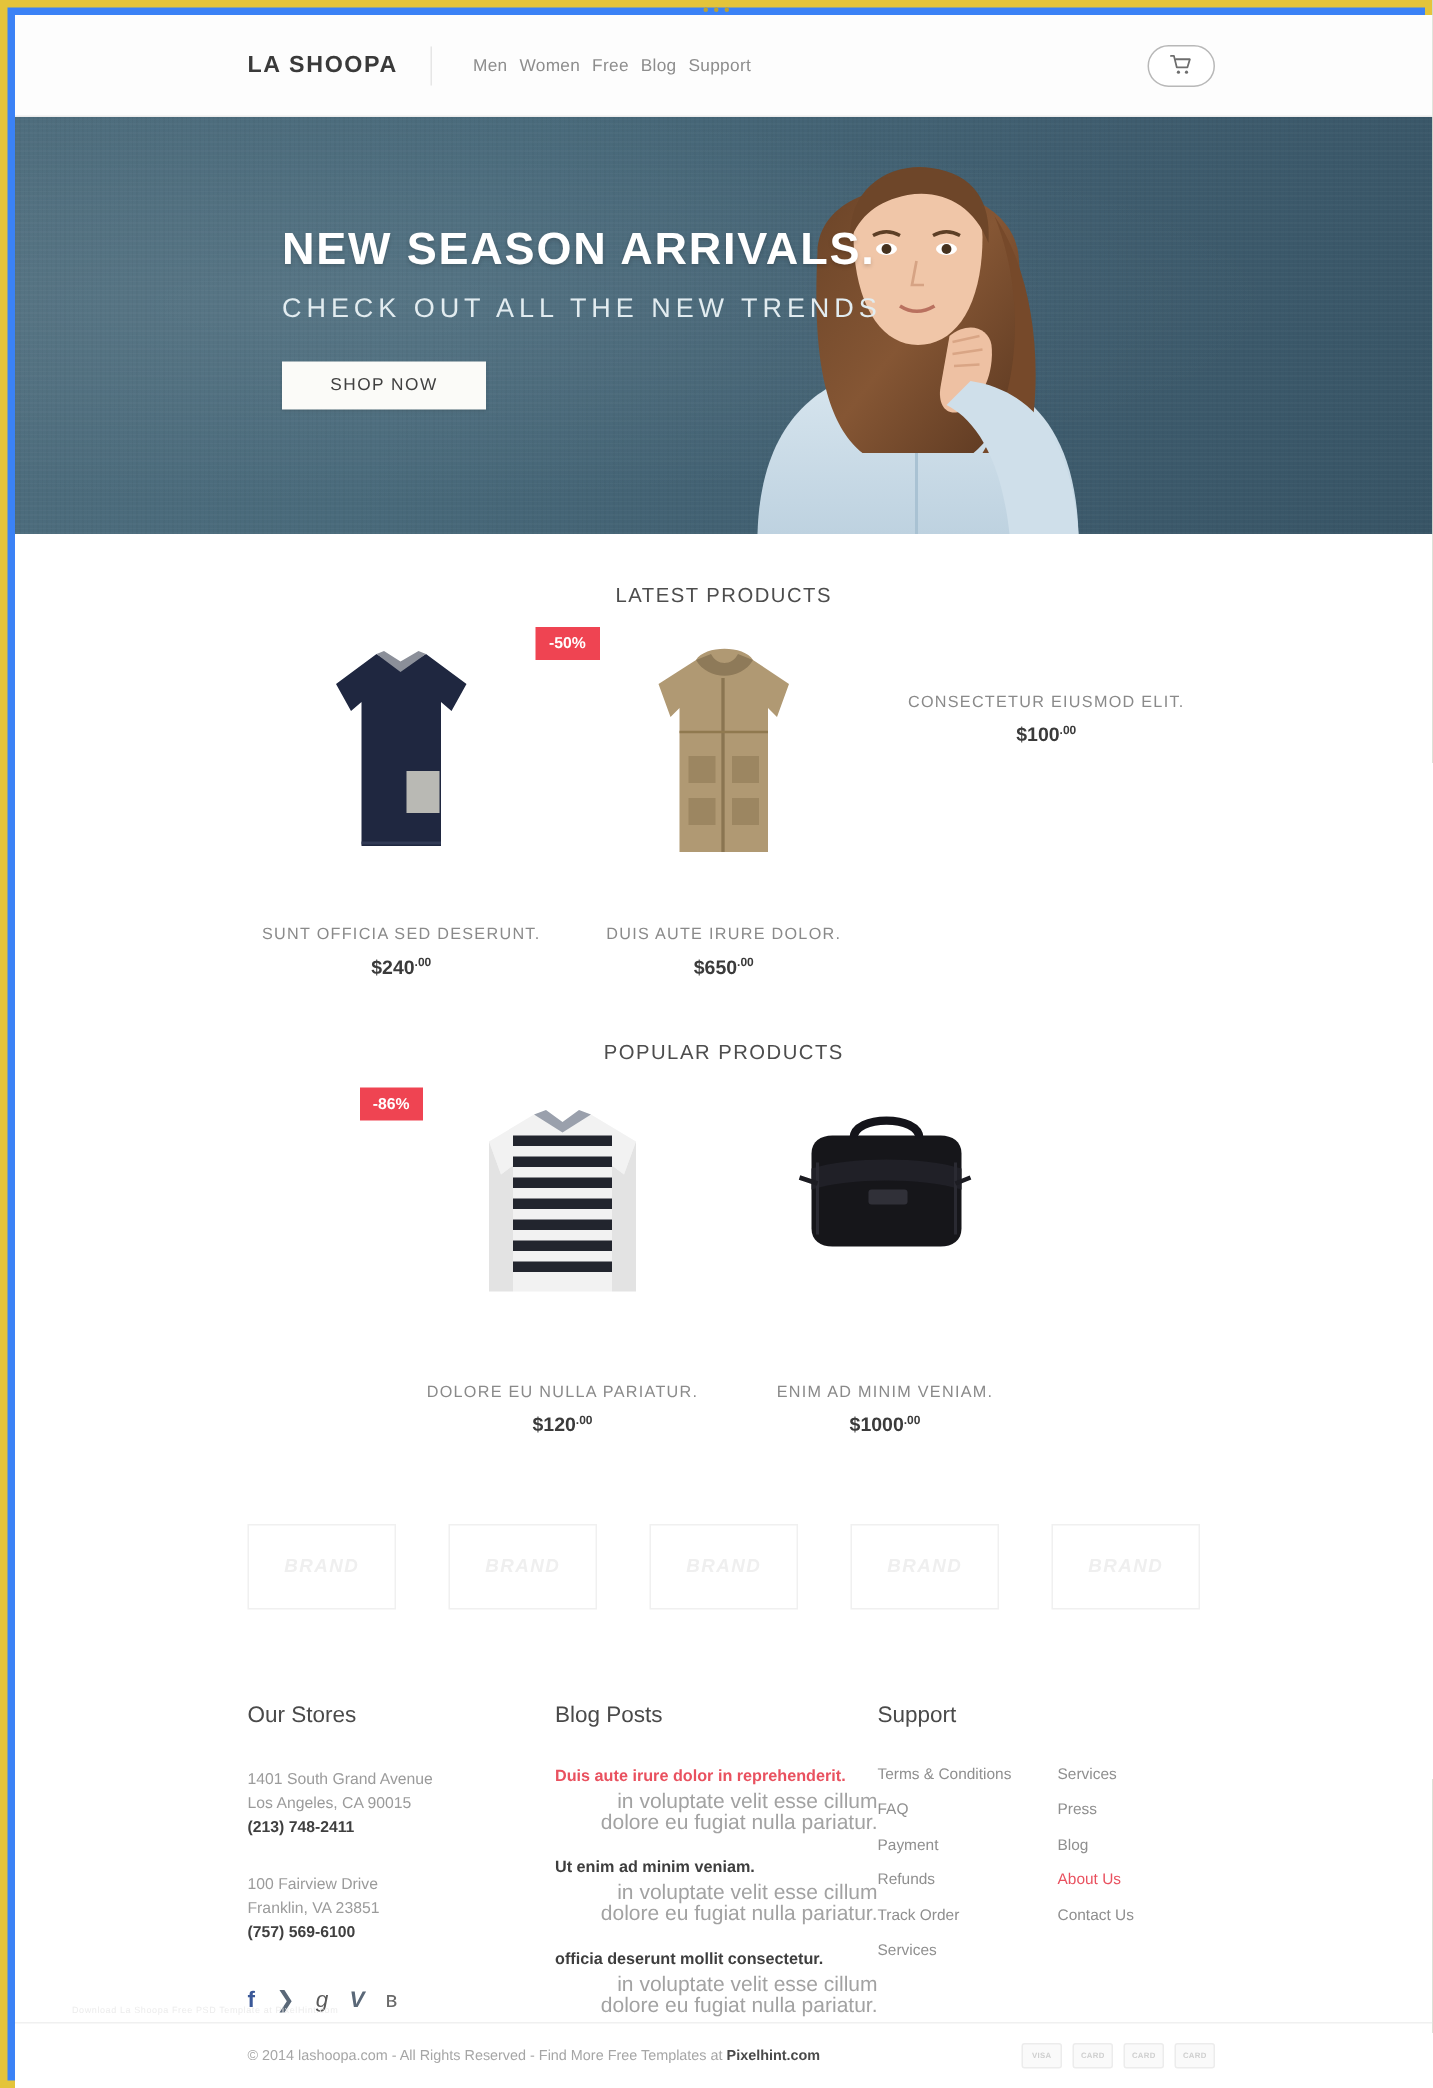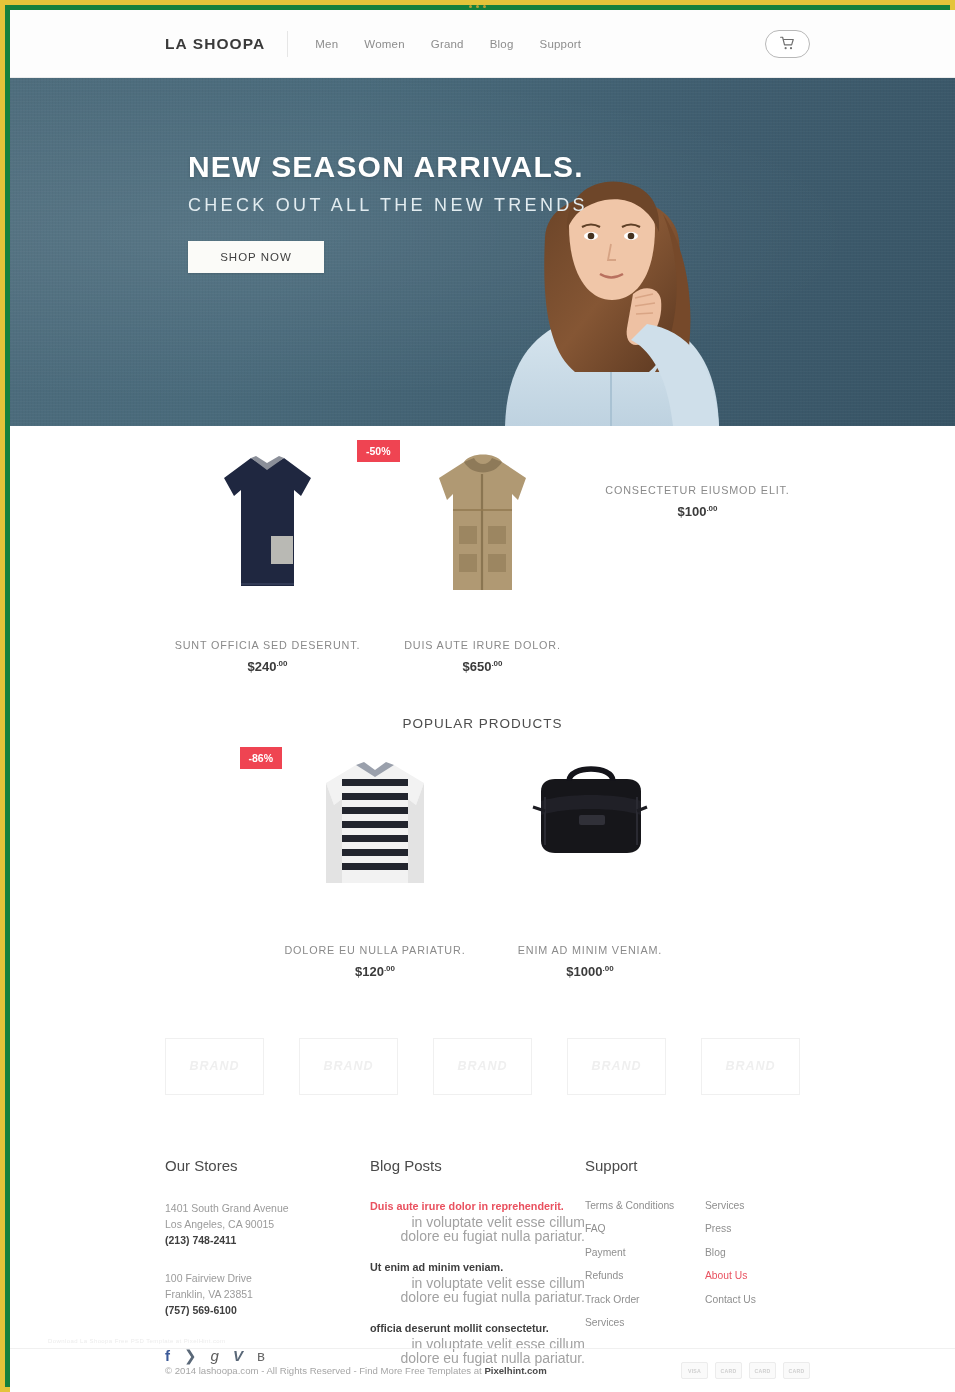--- a/index.html
+++ b/index.html
@@ -7,55 +7,55 @@
     width:955px; height:1392px;
     font-family:"Liberation Sans", sans-serif;
     background:#ffffff;
     overflow:hidden;
     position:relative;
   }
   
   .frame {
     position:absolute; inset:0;
     border:5px solid #e4c43a;
-    background:#15803d;
+    background:#3b82f6;
   }
   .frame-dots {
     position:absolute; top:-4px; left:0; width:100%;
     height:10px; display:flex; justify-content:center; align-items:center; gap:4px;
     z-index:40;
   }
   .frame-dots i { width:3px; height:3px; border-radius:50%; background:#b9a033; display:block; }
 
   .page { position:absolute; left:5px; top:5px; width:945px; height:1382px; background:#fff; overflow:hidden; }
 
   
   .header {
     height:68px; background:#fdfdfd; display:flex; align-items:center;
     border-bottom:1px solid #ececec; position:relative;
   }
   .logo {
     margin-left:155px; font-size:15.5px; font-weight:bold; letter-spacing:1.1px;
     color:#3a3a3a;
   }
   .logo-divider { width:1px; height:26px; background:#e6e6e6; margin-left:22px; }
-  .nav { display:flex; align-items:center; margin-left:27px; gap:26px; }
+  .nav { display:flex; align-items:center; margin-left:27px; gap:8px; }
   .nav a {
     font-size:11.5px; color:#8d8d8d; text-decoration:none; letter-spacing:.2px;
   }
   .cart-btn {
     position:absolute; right:145px; top:50%; transform:translateY(-50%);
     width:45px; height:28px; border:1.4px solid #b8b8b8; border-radius:16px;
     display:flex; align-items:center; justify-content:center; background:#fff;
   }
   .cart-btn svg { width:15px; height:15px; }
 
   
   .hero {
-    height:348px; position:relative; overflow:hidden;
+    height:278px; position:relative; overflow:hidden;
     background:
       radial-gradient(ellipse at 22% 45%, rgba(255,255,255,.07) 0%, rgba(0,0,0,0) 62%),
       linear-gradient(115deg,#4e6d7d 0%,#496a7b 32%,#3f5d6f 66%,#375465 100%);
   }
   .hero::after {
     content:""; position:absolute; inset:0;
     background-image:
       repeating-linear-gradient(0deg, rgba(255,255,255,.022) 0 1px, rgba(0,0,0,0) 1px 3px),
       repeating-linear-gradient(90deg, rgba(0,0,0,.022) 0 1px, rgba(0,0,0,0) 1px 3px);
     pointer-events:none;
@@ -165,21 +165,21 @@
   </div>
 
   <div class="page">
 
     <div class="header">
       <div class="logo">LA SHOOPA</div>
       <div class="logo-divider"></div>
       <nav class="nav">
         <a href="#">Men</a>
         <a href="#">Women</a>
-        <a href="#">Grand</a>
+        <a href="#">Free</a>
         <a href="#">Blog</a>
         <a href="#">Support</a>
       </nav>
       <div class="cart-btn">
         <svg viewBox="0 0 24 24">
           <path d="M1 2h3.2l3 12.2h11.4l2.6-8.6H6.5" fill="none" stroke="#6e6e6e" stroke-width="1.9" stroke-linecap="round" stroke-linejoin="round"></path>
           <circle cx="9" cy="19.4" r="1.7" fill="#6e6e6e"></circle>
           <circle cx="17.6" cy="19.4" r="1.7" fill="#6e6e6e"></circle>
         </svg>
       </div>
@@ -228,20 +228,21 @@
         <path d="M196 192 C212 200 232 222 238 278 L284 278 C280 214 252 182 212 176 Z" fill="#cfdfea"></path>
       </svg>
 
       <div class="hero-inner">
         <div class="hero-title">NEW SEASON ARRIVALS.</div>
         <div class="hero-sub">CHECK OUT ALL THE NEW TRENDS</div>
         <div class="hero-btn">SHOP NOW</div>
       </div>
     </div>
 
+    <div class="section-title">LATEST PRODUCTS</div>
     <div class="products">
 
       <div class="product">
         <div class="product-media">
           <svg width="105" height="145" viewBox="0 0 105 145">
             <path d="M36 10 L52 20 L69 10 L96 30 L86 48 L79 42 L79 138 L26 138 L26 42 L19 48 L9 30 Z" fill="#1f2740"></path>
             <path d="M36 10 L52 22 L69 10 L64 8 L52 15 L41 8 Z" fill="#8b8f99"></path>
             <rect x="56" y="88" width="22" height="28" fill="#b9b9b4"></rect>
             <path d="M26 136 L79 136" stroke="#313a55" stroke-width="2"></path>
           </svg>

